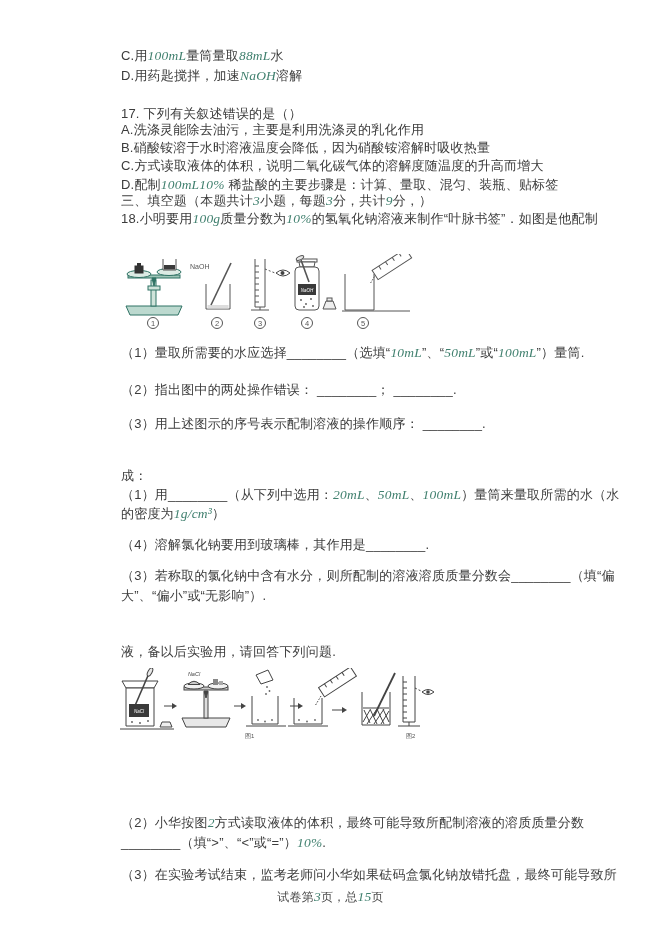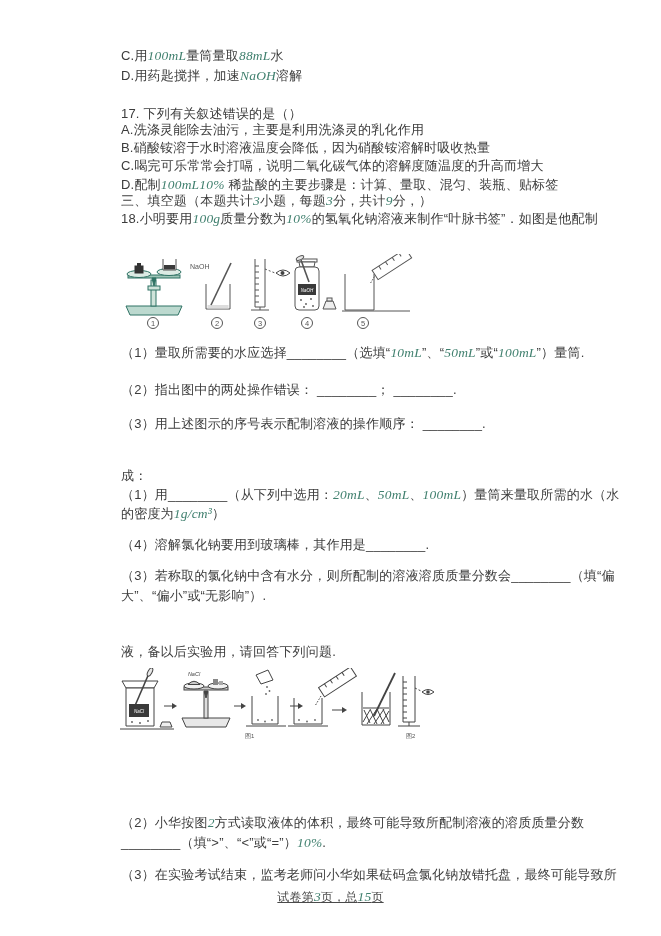--- a/index.html
+++ b/index.html
@@ -9,36 +9,36 @@
     color:#3c3c3c; overflow:hidden;
   }
   .line {
     position:absolute; left:121px; margin:0;
     font-size:13px; line-height:16px; white-space:pre; letter-spacing:0.2px;
   }
   .line .math {
     font-family:"Liberation Serif","DejaVu Serif",serif;
     font-style:italic; color:#41806f; font-size:13.5px;
   }
-  .footer-line { left:0; width:661px; text-align:center; font-size:12px; color:#4a4a4a;text-decoration:underline; }
+  .footer-line { left:0; width:661px; text-align:center; font-size:12px; color:#4a4a4a; }
   .diagram { position:absolute; }
   svg { display:block; }
   .svg-cn { font-family:"Liberation Sans","DejaVu Sans",sans-serif; }
 </style>
 </head>
 <body>
 
 <div class="page">
 
   <p class="line" style="top:48px"><span class="cn">C.用</span><span class="math">100mL</span><span class="cn">量筒量取</span><span class="math">88mL</span><span class="cn">水</span></p>
   <p class="line" style="top:68px"><span class="cn">D.用药匙搅拌，加速</span><span class="math">NaOH</span><span class="cn">溶解</span></p>
   <p class="line" style="top:106px"><span class="cn">17. 下列有关叙述错误的是（）</span></p>
   <p class="line" style="top:140px"><span class="cn">B.硝酸铵溶于水时溶液温度会降低，因为硝酸铵溶解时吸收热量</span></p>
   <p class="line" style="top:122px"><span class="cn">A.洗涤灵能除去油污，主要是利用洗涤灵的乳化作用</span></p>
-  <p class="line" style="top:158px"><span class="cn">C.喝完可乐常常会打嗝，说明二氧化碳气体的溶解度随温度的升高而增大</span></p>
+  <p class="line" style="top:158px"><span class="cn">C.方式读取液体的体积，说明二氧化碳气体的溶解度随温度的升高而增大</span></p>
   <p class="line" style="top:177px"><span class="cn">D.配制</span><span class="math">100mL10%</span><span class="cn"> 稀盐酸的主要步骤是：计算、量取、混匀、装瓶、贴标签</span></p>
   <p class="line" style="top:193px"><span class="cn">三、填空题（本题共计</span><span class="math">3</span><span class="cn">小题，每题</span><span class="math">3</span><span class="cn">分，共计</span><span class="math">9</span><span class="cn">分，）</span></p>
   <p class="line" style="top:211px"><span class="cn">18.小明要用</span><span class="math">100g</span><span class="cn">质量分数为</span><span class="math">10%</span><span class="cn">的氢氧化钠溶液来制作“叶脉书签”．如图是他配制</span></p>
 
   <div class="diagram" style="left:118px; top:254px;">
     <svg width="300" height="82" viewBox="0 0 300 82">
 
       <g stroke="#2f7264" stroke-width="1" fill="none">
         <path d="M8,52 L64,52 L60,61 L12,61 Z" fill="#bcd9cf"></path>
         <rect x="33" y="26" width="5" height="26" fill="#cfe3da"></rect>

